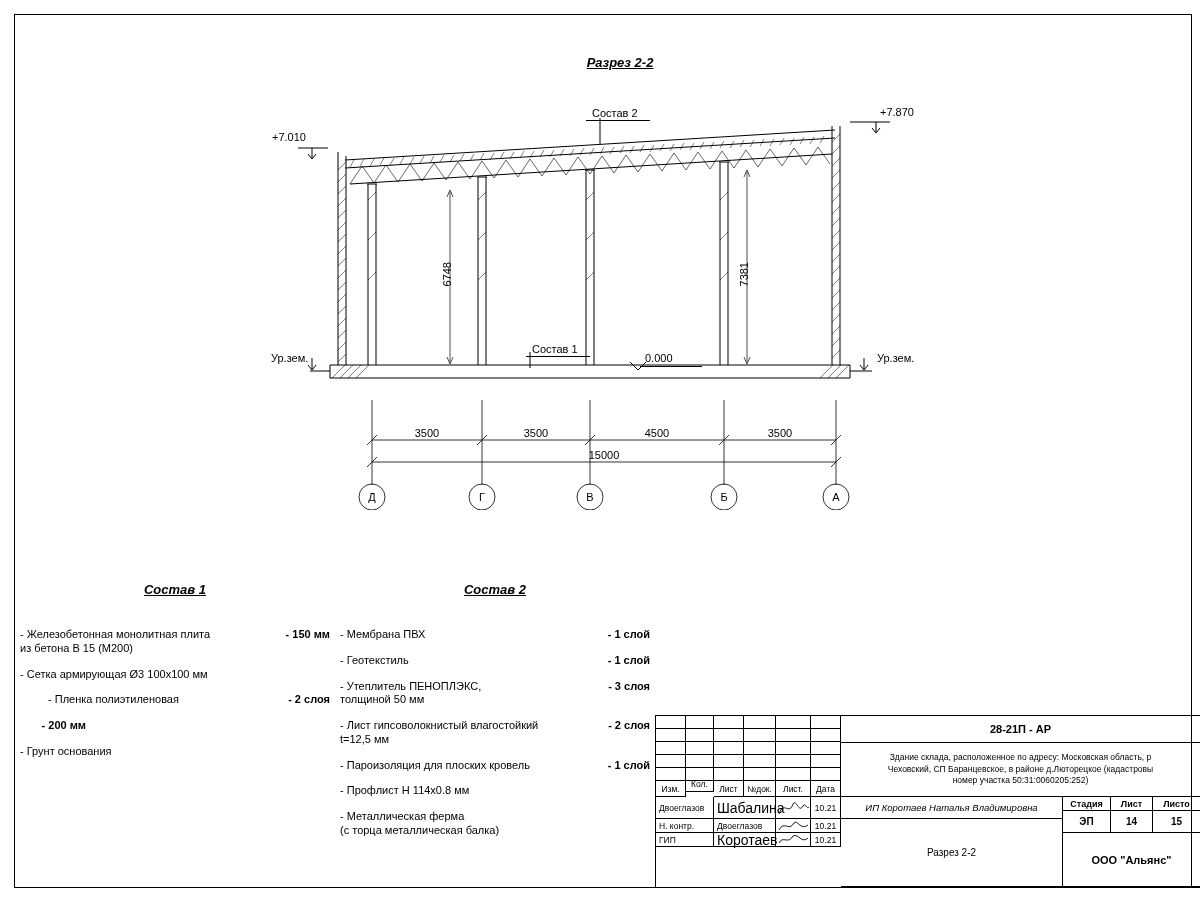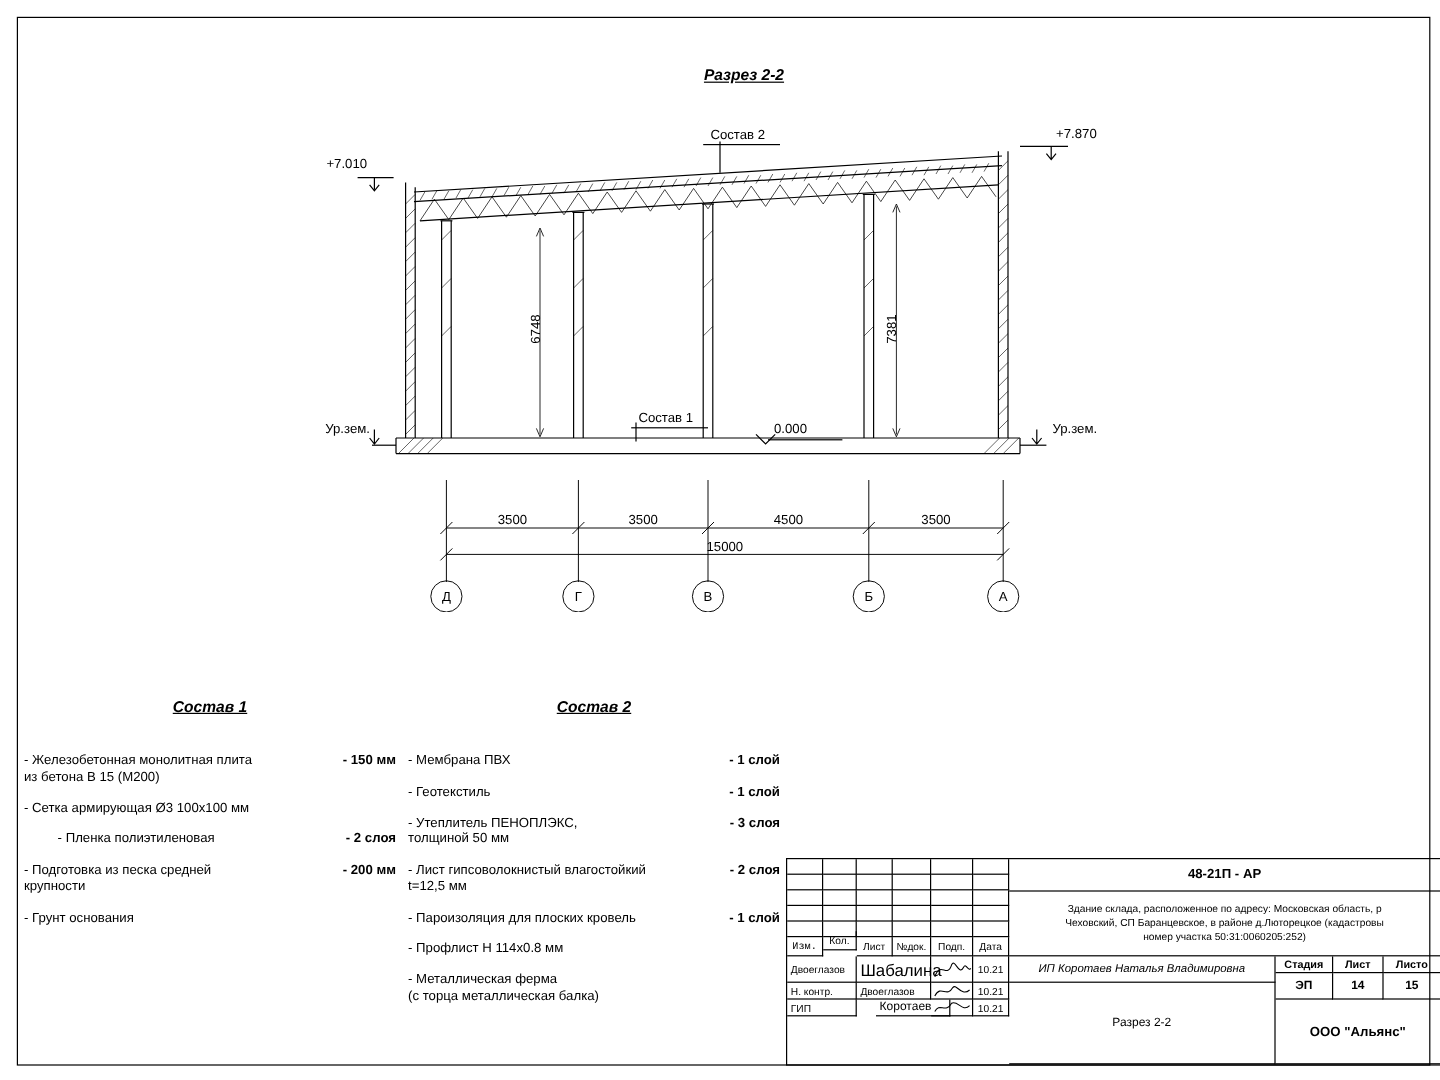--- a/index.html
+++ b/index.html
@@ -308,22 +308,20 @@
         </div>
         <div class="spec-row">
           <div class="spec-name" style="white-space: pre-line;">- Сетка армирующая Ø3 100х100 мм</div>
           <div class="spec-val"></div>
         </div>
         <div class="spec-row">
           <div class="spec-name" style="white-space: pre-line; margin-left: 28px;">- Пленка полиэтиленовая</div>
           <div class="spec-val">-  2 слоя</div>
         </div>
         <div class="spec-row">
-          <div class="spec-name" style="white-space: pre-line;">- Подготовка из песка средней
-  крупности</div>
           <div class="spec-val">- 200 мм</div>
         </div>
         <div class="spec-row">
           <div class="spec-name" style="white-space: pre-line;">- Грунт основания</div>
           <div class="spec-val"></div>
         </div>
       </div>
   </div>
 
   <div class="abs" style="left:340px;top:580px;width:310px;">
@@ -395,25 +393,25 @@
     <div class="cellb" style="left:120px;top:39px;width:35px;height:13px;"></div>
     <div class="cellb" style="left:155px;top:39px;width:30px;height:13px;"></div>
 
     <div class="cellb" style="left:0;top:52px;width:30px;height:13px;"></div>
     <div class="cellb" style="left:30px;top:52px;width:28px;height:13px;"></div>
     <div class="cellb" style="left:58px;top:52px;width:30px;height:13px;"></div>
     <div class="cellb" style="left:88px;top:52px;width:32px;height:13px;"></div>
     <div class="cellb" style="left:120px;top:52px;width:35px;height:13px;"></div>
     <div class="cellb" style="left:155px;top:52px;width:30px;height:13px;"></div>
 
-    <div class="cellb ctext" style="left:0;top:65px;width:30px;height:16px;font-size:8.5px;font-family:Liberation Mono, monospace;">Изм.</div>
+    <div class="cellb ctext" style="left:0;top:65px;width:30px;height:16px;font-size:8.5px;">Изм.</div>
     <div class="cellb ctext" style="left:30px;top:60px;width:28px;height:16px;font-size:8.5px;">Кол.</div>
     <div class="cellb ctext" style="left:58px;top:65px;width:30px;height:16px;font-size:8.5px;">Лист</div>
     <div class="cellb ctext" style="left:88px;top:65px;width:32px;height:16px;font-size:8.5px;">№док.</div>
-    <div class="cellb ctext" style="left:120px;top:65px;width:35px;height:16px;font-size:8.5px;">Подп.</div>
+    <div class="cellb ctext" style="left:120px;top:65px;width:35px;height:16px;font-size:8.5px;">Лист.</div>
     <div class="cellb ctext" style="left:155px;top:65px;width:30px;height:16px;font-size:8.5px;">Дата</div>
 
     <div class="cellb ltext" style="left:0;top:81px;width:58px;height:22px;font-size:8.5px;">Двоеглазов</div>
     <div class="cellb ltext" style="left:58px;top:81px;width:62px;height:22px;font-size:14px;">Шабалина</div>
     <div class="cellb ctext" style="left:120px;top:81px;width:35px;height:22px;">
       <svg width="33" height="20" viewBox="0 0 33 20">
           <path d="M2 16 C7 2,12 18,16 6 C19 0,22 16,26 8 C28 4,30 12,32 9" stroke="#000" fill="none" stroke-width="0.9"></path>
         </svg>
     </div>
     <div class="cellb ctext" style="left:155px;top:81px;width:30px;height:22px;font-size:8.5px;">10.21</div>
@@ -421,29 +419,29 @@
     <div class="cellb ltext" style="left:0;top:103px;width:58px;height:14px;font-size:8.5px;">Н. контр.</div>
     <div class="cellb ltext" style="left:58px;top:103px;width:62px;height:14px;font-size:8.5px;">Двоеглазов</div>
     <div class="cellb ctext" style="left:120px;top:103px;width:35px;height:14px;">
       <svg width="33" height="13" viewBox="0 0 33 13">
           <path d="M2 11 C7 1,12 13,17 4 C20 0,24 12,31 6" stroke="#000" fill="none" stroke-width="0.9"></path>
         </svg>
     </div>
     <div class="cellb ctext" style="left:155px;top:103px;width:30px;height:14px;font-size:8.5px;">10.21</div>
 
     <div class="cellb ltext" style="left:0;top:117px;width:58px;height:14px;font-size:8.5px;">ГИП</div>
-    <div class="cellb ltext" style="left:74px;top:117px;width:62px;height:14px;font-size:10px;">Коротаев</div>
+    <div class="cellb ltext" style="left:58px;top:117px;width:62px;height:14px;font-size:14px;">Коротаев</div>
     <div class="cellb ctext" style="left:120px;top:117px;width:35px;height:14px;">
       <svg width="33" height="13" viewBox="0 0 33 13">
           <path d="M2 10 C6 2,11 12,16 3 C21 0,25 11,31 5" stroke="#000" fill="none" stroke-width="0.9"></path>
         </svg>
     </div>
     <div class="cellb ctext" style="left:155px;top:117px;width:30px;height:14px;font-size:8.5px;">10.21</div>
 
-    <div class="cellb ctext" style="left:185px;top:0;width:360px;height:27px;font-size:11px;font-weight:bold;">48-21П - АР</div>
+    <div class="cellb ctext" style="left:185px;top:0;width:360px;height:27px;font-size:11px;font-weight:bold;">28-21П - АР</div>
 
     <div class="cellb ctext" style="left:185px;top:27px;width:360px;height:54px;font-size:8.5px;line-height:1.35;padding:0 3px;white-space:pre-line;">Здание склада, расположенное по адресу: Московская область, р
 Чеховский, СП Баранцевское, в районе д.Люторецкое  (кадастровы
 номер участка 50:31:0060205:252)</div>
 
     <div class="cellb ctext" style="left:185px;top:81px;width:222px;height:22px;font-size:9.5px;font-style:italic;">ИП Коротаев Наталья Владимировна</div>
 
     <div class="cellb ctext" style="left:407px;top:81px;width:48px;height:14px;font-size:9px;font-weight:bold;">Стадия</div>
     <div class="cellb ctext" style="left:455px;top:81px;width:42px;height:14px;font-size:9px;font-weight:bold;">Лист</div>
     <div class="cellb ctext" style="left:497px;top:81px;width:48px;height:14px;font-size:9px;font-weight:bold;">Листо</div>

